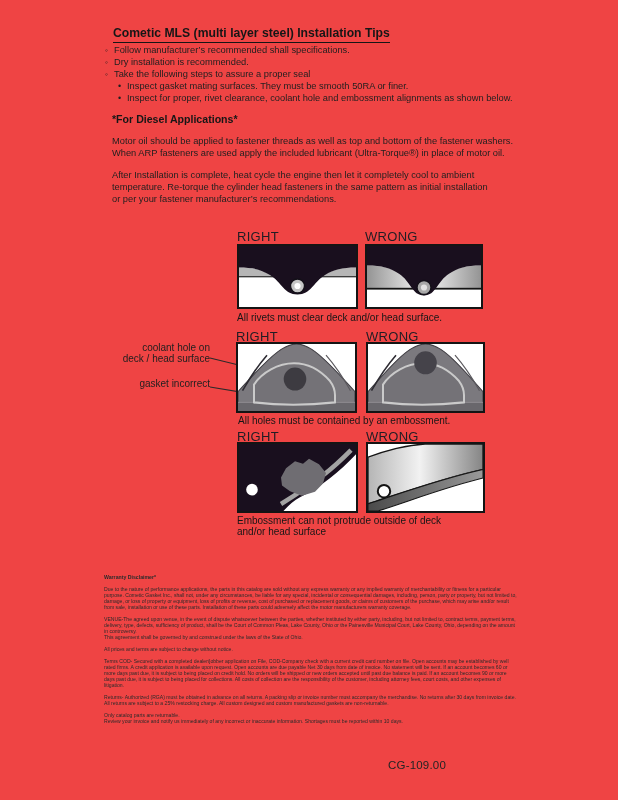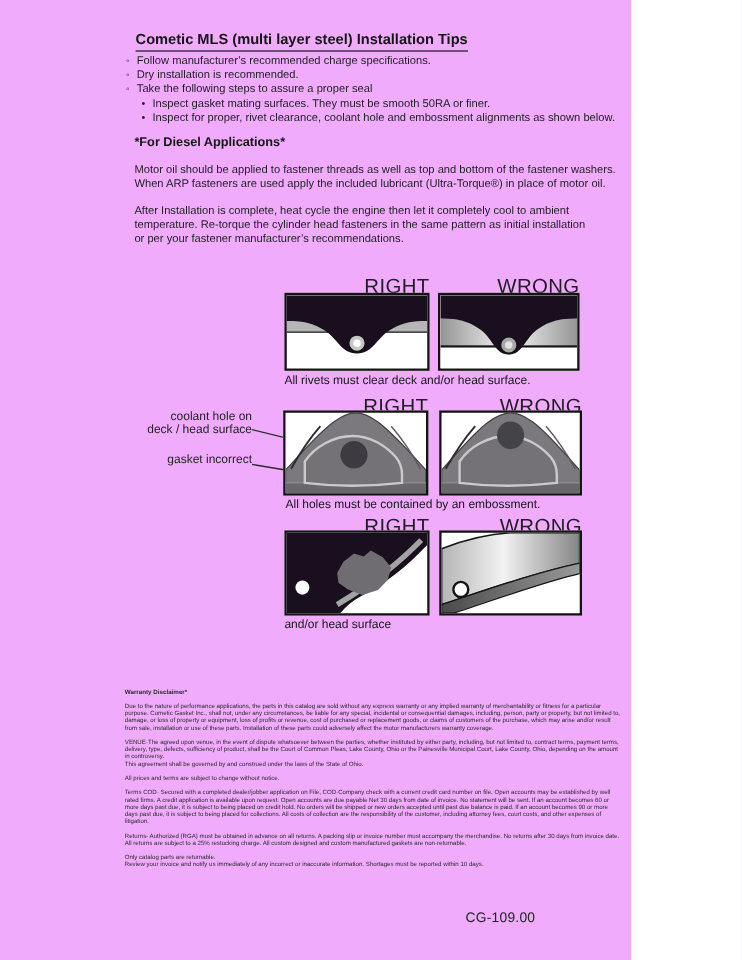--- a/index.html
+++ b/index.html
@@ -1,37 +1,37 @@
 <!DOCTYPE html>
 <html><head>
 <meta charset="utf-8">
 <style>
   html,body{margin:0;padding:0;background:#ffffff;}
   .page{
-    position:relative;width:526px;height:800px;background:#f0abfc;overflow:hidden;
+    position:relative;width:618px;height:800px;background:#ef4444;overflow:hidden;
     font-family:"Liberation Sans",sans-serif;color:#1f1f1f;
   }
   
   #title{
     position:absolute;left:113px;top:26px;margin:0;
     font-size:12.2px;font-weight:bold;color:#161616;
     border-bottom:1.6px solid #161616;padding-bottom:2px;white-space:nowrap;
   }
   .bullets{position:absolute;left:105px;top:45px;font-size:9.3px;line-height:11.9px;}
   .b-row{white-space:nowrap;display:flex;align-items:baseline;}
   .b-mark{width:9px;font-size:8.5px;flex:0 0 auto;color:#1f1f1f;}
   .b-sub{margin-left:13px;}
   .b-sub .b-mark{font-size:9px;}
   .diesel{position:absolute;left:112px;top:114px;font-size:9.3px;line-height:11.9px;}
   .diesel h2{margin:0 0 10px 0;font-size:10.6px;font-weight:bold;color:#161616;}
   .para{margin:0 0 10px 0;}
   .para div{white-space:nowrap;}
   .note{white-space:nowrap;margin-top:12px;}
   
-  .fig-head{position:absolute;font-size:17px;letter-spacing:.3px;color:#201d24;text-align:right;white-space:nowrap;}
+  .fig-head{position:absolute;font-size:13px;letter-spacing:.3px;color:#201d24;text-align:left;white-space:nowrap;}
   .dbox{position:absolute;border:2px solid #141414;background:#fff;box-sizing:border-box;}
   .dbox svg{display:block;width:100%;height:100%;}
   .caption{position:absolute;font-size:10px;color:#161616;white-space:nowrap;line-height:11px;}
   #f1-rh{left:237px;top:229px;width:121px;} #f1-wh{left:365px;top:229px;width:118px;}
   #f1-rb{left:237px;top:244px;width:121px;height:65px;}
   #f1-wb{left:365px;top:244px;width:118px;height:65px;}
   #f1-cap{left:237px;top:312px;}
   #f2-rh{left:236px;top:329px;width:121px;} #f2-wh{left:366px;top:329px;width:119px;}
   #f2-rb{left:236px;top:342px;width:121px;height:71px;}
   #f2-wb{left:366px;top:342px;width:119px;height:71px;}
@@ -53,21 +53,21 @@
 </head>
 <body>
 
 <div class="page">
 
   <h1 id="title">Cometic MLS (multi layer steel) Installation Tips</h1>
 
   <div class="bullets">
     <div class="b-row">
       <span class="b-mark">◦</span>
-      <span>Follow manufacturer’s recommended charge specifications.</span>
+      <span>Follow manufacturer’s recommended shall specifications.</span>
     </div>
     <div class="b-row">
       <span class="b-mark">◦</span>
       <span>Dry installation is recommended.</span>
     </div>
     <div class="b-row">
       <span class="b-mark">◦</span>
       <span>Take the following steps to assure a proper seal</span>
     </div>
     <div class="b-row b-sub">
@@ -201,20 +201,21 @@
         </linearGradient>
       </defs>
       <rect width="115" height="66" fill="#ffffff"></rect>
       <path d="M0,13 C20,5.5 40,1 57,0 L115,0 V25 C77,33 37,47 0,59 Z" fill="url(#g3s)" stroke="#141414" stroke-width="1.3"></path>
       <path d="M0,59 C37,47 77,33 115,25 L115,33.5 C79,42 42,56 10,66 L0,66 Z" fill="url(#g3d)" stroke="#141414" stroke-width="1"></path>
       <circle cx="16" cy="46.5" r="6.2" fill="#ffffff" stroke="#141414" stroke-width="2"></circle>
     </svg>
   </div>
 
   <div class="caption" id="f3-cap">
+    <div>Embossment can not protrude outside of deck</div>
     <div>and/or head surface</div>
   </div>
 
   <div class="warranty">
     <h3>Warranty Disclaimer*</h3>
     <div class="wp">Due to the nature of performance applications, the parts in this catalog are sold without any express warranty or any implied warranty of merchantability or fitness for a particular purpose.  Cometic Gasket Inc., shall not, under any circumstances, be liable for any special, incidental or consequential damages, including, person, party or property, but not limited to, damage, or loss of property or equipment, loss of profits or revenue, cost of purchased or replacement goods, or claims of customers of the purchase, which may arise and/or result from sale, installation or use of these parts.  Installation of these parts could adversely affect the motor manufacturers warranty coverage.</div>
     <div class="wp tight">VENUE-The agreed upon venue, in the event of dispute whatsoever between the parties, whether instituted by either party, including, but not limited to, contract terms, payment terms, delivery, type, defects, sufficiency of product, shall be the Court of Common Pleas, Lake County, Ohio or the Painesville Municipal Court, Lake County, Ohio, depending on the amount in controversy.</div>
     <div class="wp">This agreement shall be governed by and construed under the laws of the State of Ohio.</div>
     <div class="wp">All prices and terms are subject to change without notice.</div>
     <div class="wp">Terms COD- Secured with a completed dealer/jobber application on File, COD-Company check with a current credit card number on file.  Open accounts may be established by well rated firms.  A credit application is available upon request.  Open accounts are due payable Net 30 days from date of invoice.  No statement will be sent.  If an account becomes 60 or more days past due, it is subject to being placed on credit hold.  No orders will be shipped or new orders accepted until past due balance is paid.  If an account becomes 90 or more days past due, it is subject to being placed for collections.  All costs of collection are the responsibility of the customer, including attorney fees, court costs, and other expenses of litigation.</div>

